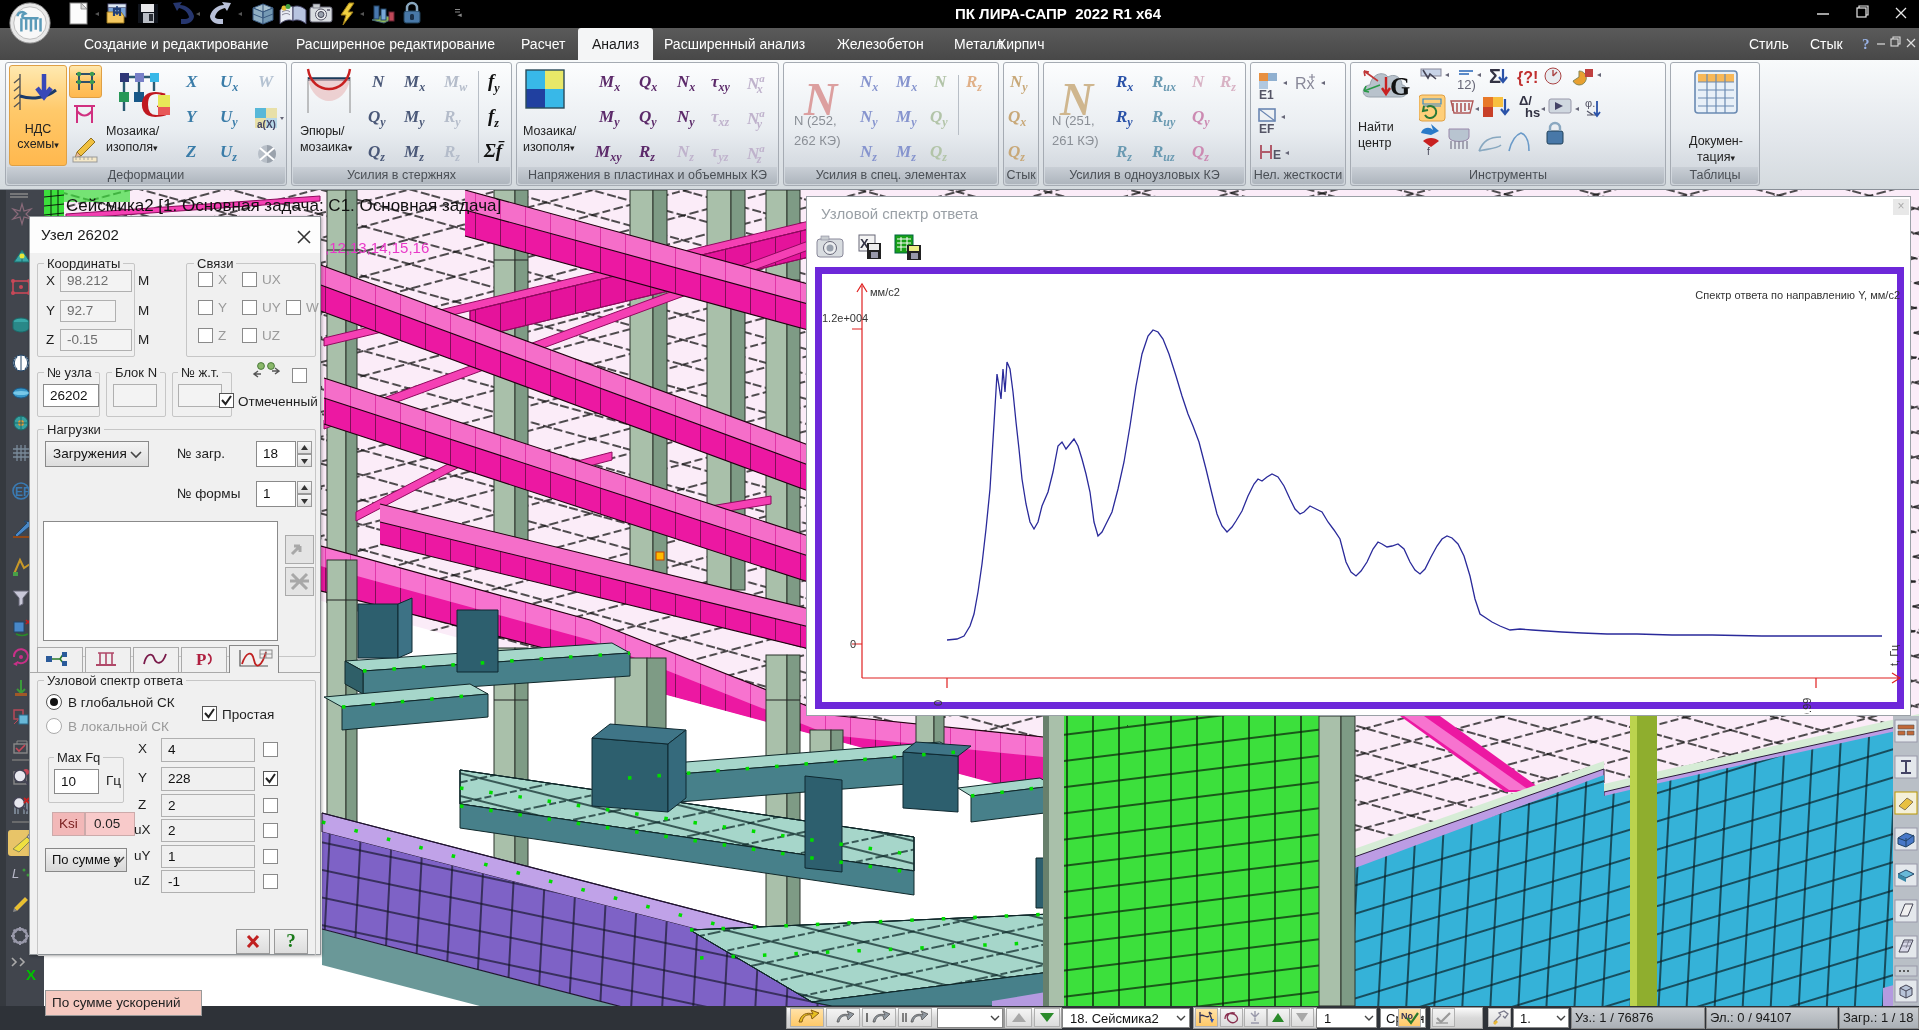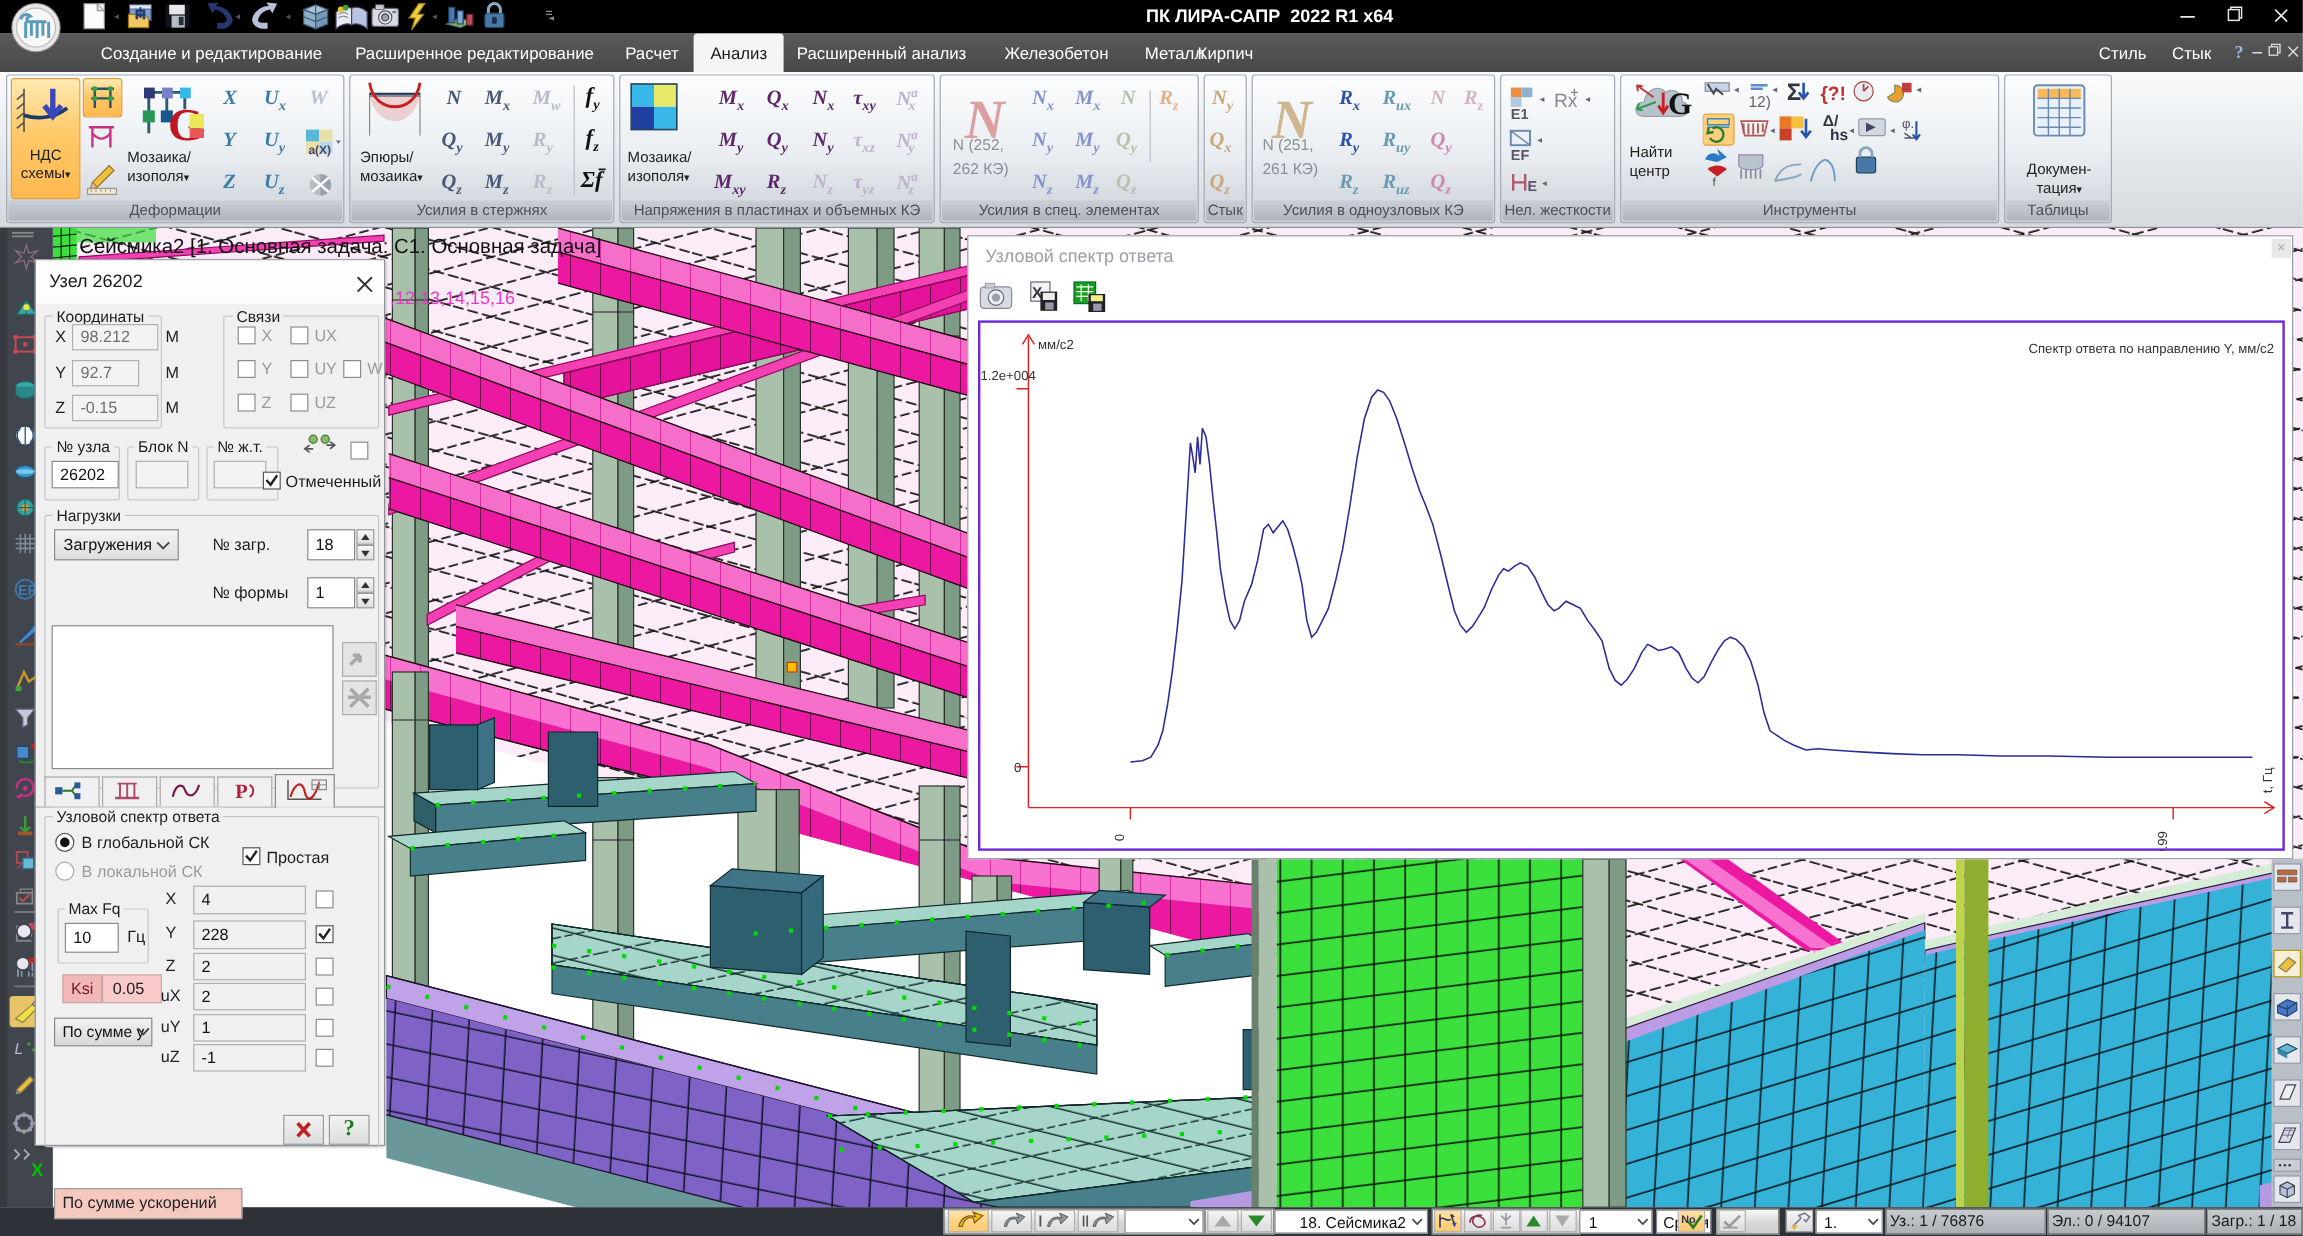--- a/index.html
+++ b/index.html
@@ -952,21 +952,21 @@
           <rect x="56" y="21" width="7" height="6" fill="#99a"></rect>
         </g>
   <g>
           <rect x="80" y="4" width="18" height="18" fill="#18a018" stroke="#064"></rect>
           <path d="M82 8h14M82 12h14M82 16h14M86 6v14m6-14v14" stroke="#fff" stroke-width="1"></path>
           <rect x="92" y="14" width="14" height="15" fill="#222"></rect>
           <rect x="94" y="15" width="10" height="5" fill="#ee8"></rect>
           <rect x="96" y="22" width="7" height="6" fill="#99a"></rect>
         </g>
  </svg>
- <div class="abs" style="left:8px;top:70px;width:1089px;height:442px;background:#fff;border:2px solid #6d28d9">
+ <div class="abs" style="left:8px;top:70px;width:1089px;height:442px;background:#fff;border:7px solid #6d28d9">
   <svg width="1087" height="440" viewBox="0 0 1087 440">
 
    <g stroke="#e02020" stroke-width="1.2" fill="none">
     <path d="M40 404H1078"></path>
     <path d="M40 404V12"></path>
     <path d="M35 18l5-8l5 8" fill="none"></path>
     <path d="M1070 399l8 5l-8 5" fill="none"></path>
     <path d="M30 55h10M30 370h10"></path>
     <path d="M125 404v10M994 404v10"></path>
    </g>
@@ -1035,21 +1035,21 @@
  <svg class="abs" style="left:990px;top:9px" width="10" height="7" viewBox="0 0 10 7">
         <path d="M1 1l4 4l4-4" stroke="#444" stroke-width="1.4" fill="none"></path>
       </svg>
  <div class="sseg" style="left:1004px;width:58px"></div>
  <div class="sbtn" style="left:1006px;width:26px"><svg width="24" height="17" viewBox="0 0 24 17">
           <path d="M12 4l7 9H5z" fill="#a8a8a8"></path>
         </svg></div>
  <div class="sbtn" style="left:1034px;width:26px"><svg width="24" height="17" viewBox="0 0 24 17">
           <path d="M12 13L5 4h14z" fill="#2a8a2a"></path>
         </svg></div>
- <div class="abs" style="left:1062px;top:2px;width:128px;height:20px;background:#fff;border:1px solid #888;font-size:13px;color:#111;line-height:19px;padding-left:20px">18. Сейсмика2</div>
+ <div class="abs" style="left:1062px;top:2px;width:128px;height:20px;background:#fff;border:1px solid #888;font-size:13px;color:#111;line-height:19px;padding-left:7px">18. Сейсмика2</div>
  <svg class="abs" style="left:1176px;top:9px" width="10" height="7" viewBox="0 0 10 7">
         <path d="M1 1l4 4l4-4" stroke="#444" stroke-width="1.4" fill="none"></path>
       </svg>
  <div class="sseg" style="left:1193px;width:124px"></div>
  <div class="sbtn" style="left:1195px;width:23px;background:linear-gradient(#ffe2a8,#ffc968)"><svg width="21" height="17" viewBox="0 0 21 17">
           <path d="M4 3v11m0-7c3-3 6 3 9 0m0-4l3 8m-3-8l3 2" stroke="#335" stroke-width="1.3" fill="none"></path>
           <path d="M14 10l2 4l2-4z" fill="#2a52b8"></path>
         </svg></div>
  <div class="sbtn" style="left:1220px;width:23px"><svg width="21" height="17" viewBox="0 0 21 17">
           <path d="M4 10c0-8 10-6 12-2s-4 8-8 4s0-10 6-8" stroke="#8a3050" stroke-width="1.3" fill="none"></path>

